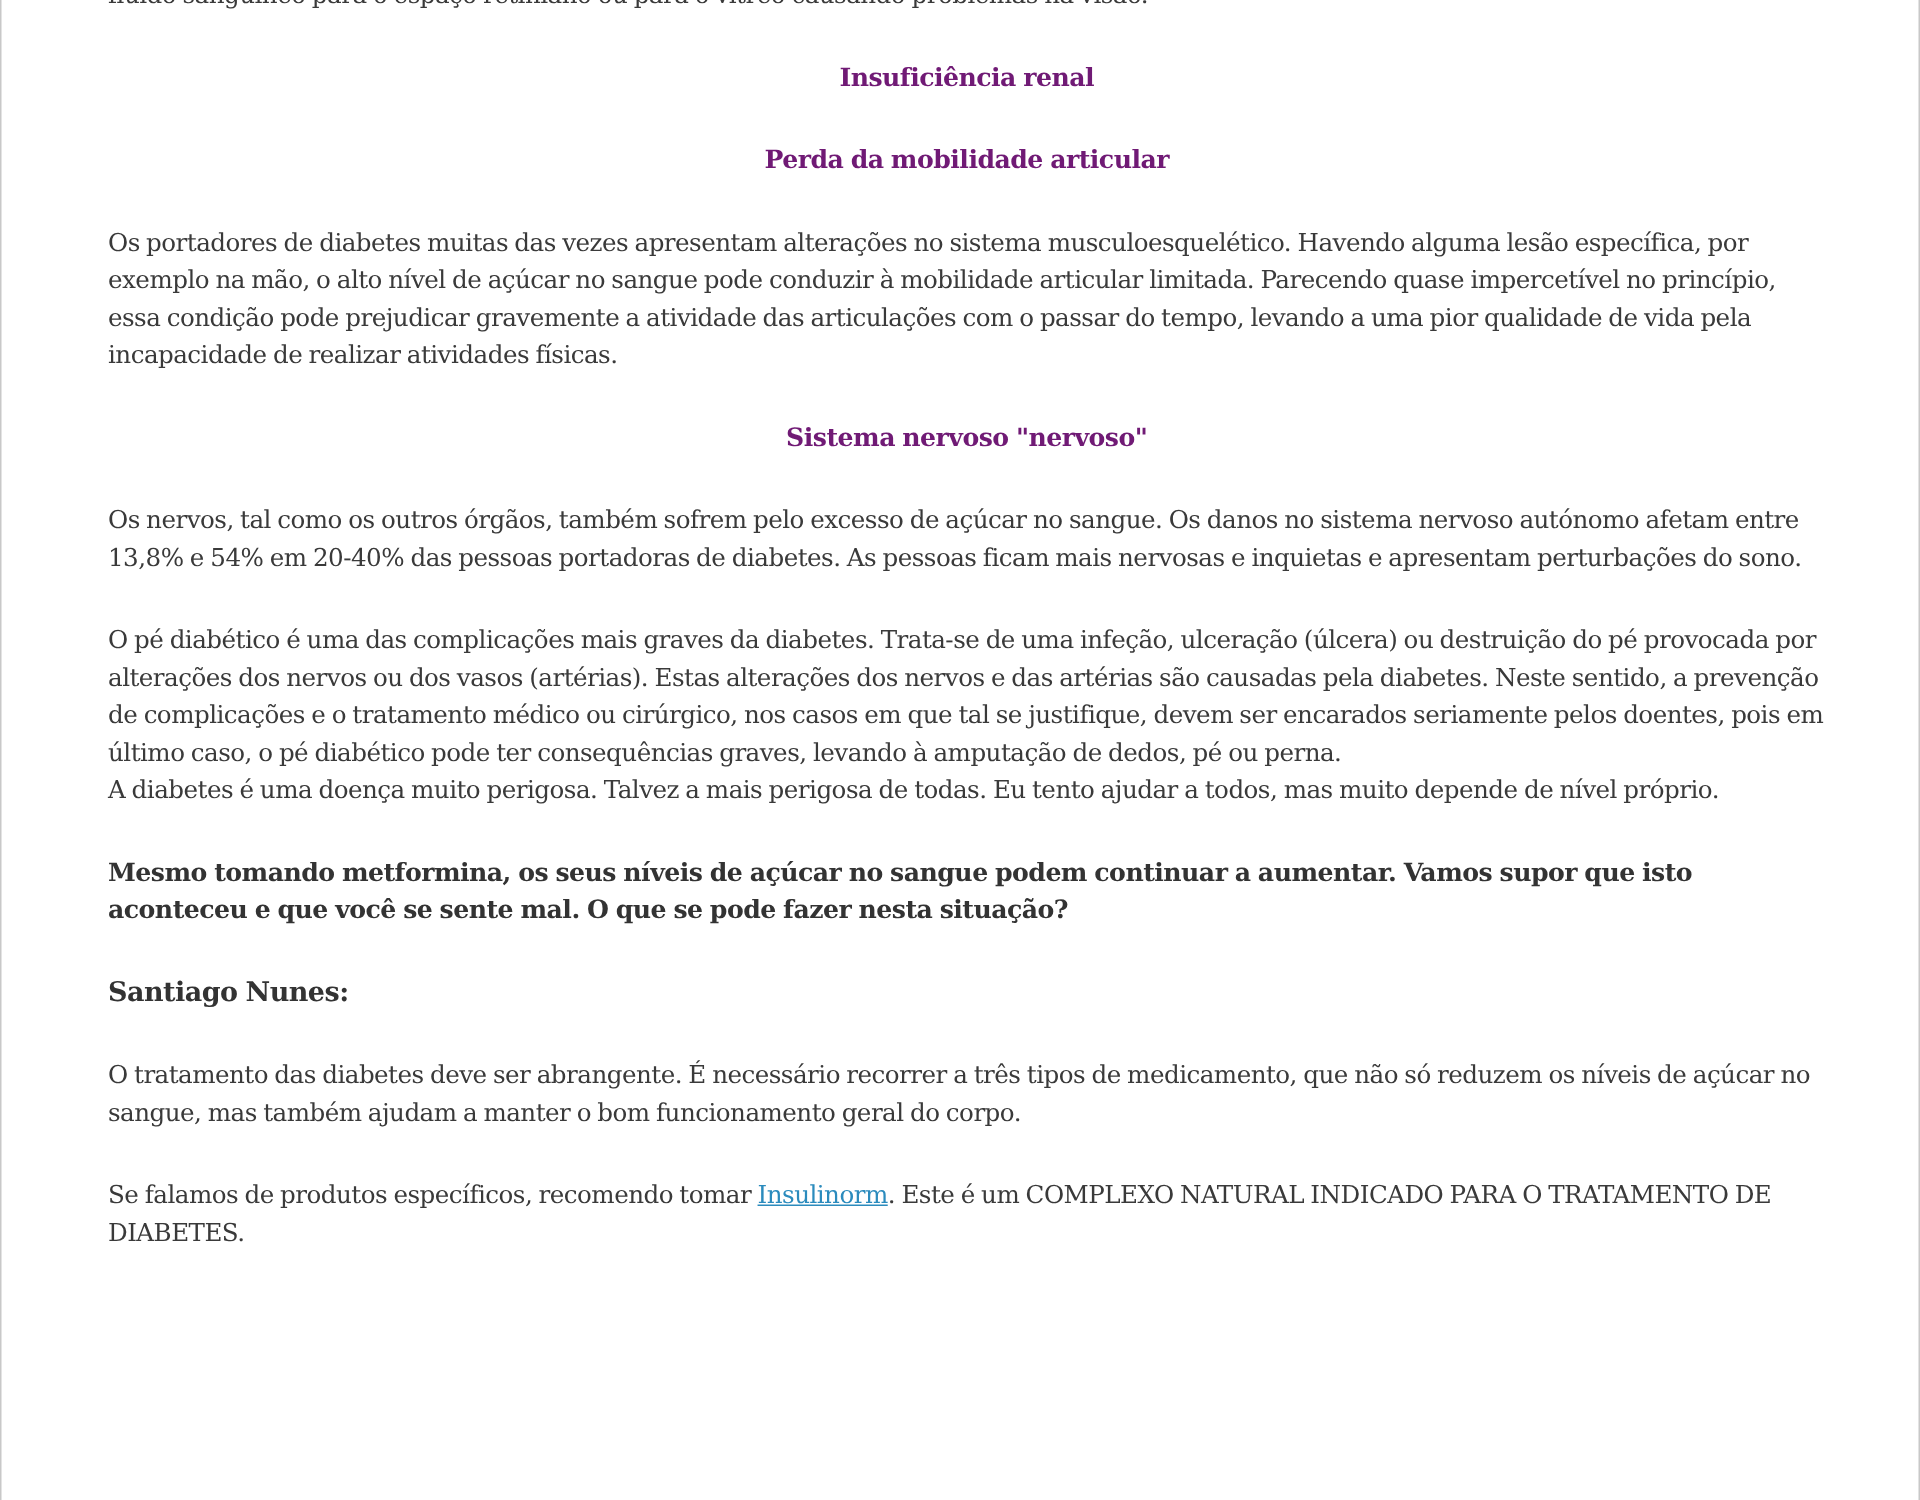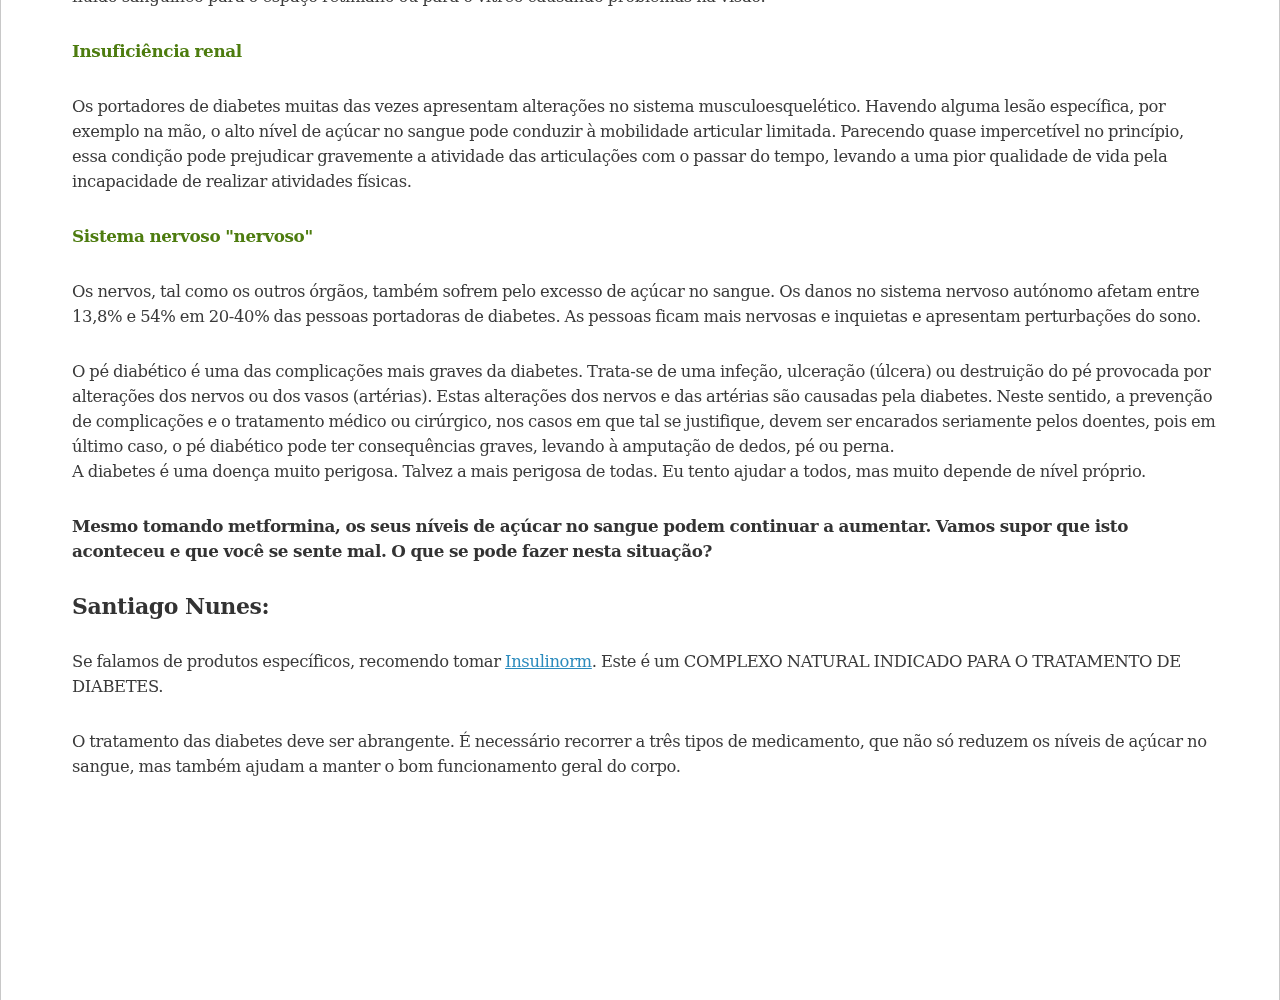--- a/index.html
+++ b/index.html
@@ -36,66 +36,68 @@
       word-spacing: -0.6px;
     }
     .article p {
       margin: 0 0 30px 0;
     }
     .article h3 {
       margin: 0 0 30px 0;
       font-size: 16.8px;
       line-height: 25px;
       font-weight: bold;
-      color: #4d7c0f;
+      color: #701a75;
+      text-align: center;
     }
     .article .question {
       font-weight: bold;
       font-size: 16.8px;
       color: #333333;
     }
     .article .speaker {
       font-weight: bold;
-      font-size: 22px;
+      font-size: 18px;
       color: #333333;
     }
     .article a {
       color: #2b8bbd;
       text-decoration: underline;
     }
     .line { display: block; }
   </style>
 </head>
 <body>
 
 <div class="page-frame">
   <div class="article">
 
     <p>fluido sanguíneo para o espaço retiniano ou para o vítreo causando problemas na visão.</p>
 
     <h3>Insuficiência renal</h3>
     <p>
     </p>
 
+    <h3>Perda da mobilidade articular</h3>
     <p>
       <span class="line">Os portadores de diabetes muitas das vezes apresentam alterações no sistema musculoesquelético. Havendo alguma lesão específica, por exemplo na mão, o alto nível de açúcar no sangue pode conduzir à mobilidade articular limitada. Parecendo quase impercetível no princípio, essa condição pode prejudicar gravemente a atividade das articulações com o passar do tempo, levando a uma pior qualidade de vida pela incapacidade de realizar atividades físicas.</span>
     </p>
 
     <h3>Sistema nervoso "nervoso"</h3>
     <p>
       <span class="line">Os nervos, tal como os outros órgãos, também sofrem pelo excesso de açúcar no sangue. Os danos no sistema nervoso autónomo afetam entre 13,8% e 54% em 20-40% das pessoas portadoras de diabetes. As pessoas ficam mais nervosas e inquietas e apresentam perturbações do sono.</span>
     </p>
 
     <p>
       <span class="line">O pé diabético é uma das complicações mais graves da diabetes. Trata-se de uma infeção, ulceração (úlcera) ou destruição do pé provocada por alterações dos nervos ou dos vasos (artérias). Estas alterações dos nervos e das artérias são causadas pela diabetes. Neste sentido, a prevenção de complicações e o tratamento médico ou cirúrgico, nos casos em que tal se justifique, devem ser encarados seriamente pelos doentes, pois em último caso, o pé diabético pode ter consequências graves, levando à amputação de dedos, pé ou perna.</span>
       <span class="line">A diabetes é uma doença muito perigosa. Talvez a mais perigosa de todas. Eu tento ajudar a todos, mas muito depende de nível próprio.</span>
     </p>
 
     <p class="question">Mesmo tomando metformina, os seus níveis de açúcar no sangue podem continuar a aumentar. Vamos supor que isto aconteceu e que você se sente mal. O que se pode fazer nesta situação?</p>
 
     <p class="speaker">Santiago Nunes:</p>
 
+    <p>O tratamento das diabetes deve ser abrangente. É necessário recorrer a três tipos de medicamento, que não só reduzem os níveis de açúcar no sangue, mas também ajudam a manter o bom funcionamento geral do corpo.</p>
+
     <p><span>Se falamos de produtos específicos, recomendo tomar </span><a href="#">Insulinorm</a><span>. Este é um COMPLEXO NATURAL INDICADO PARA O TRATAMENTO DE DIABETES.</span></p>
-
-    <p>O tratamento das diabetes deve ser abrangente. É necessário recorrer a três tipos de medicamento, que não só reduzem os níveis de açúcar no sangue, mas também ajudam a manter o bom funcionamento geral do corpo.</p>
 
   </div>
 </div>
 
 </body></html>

